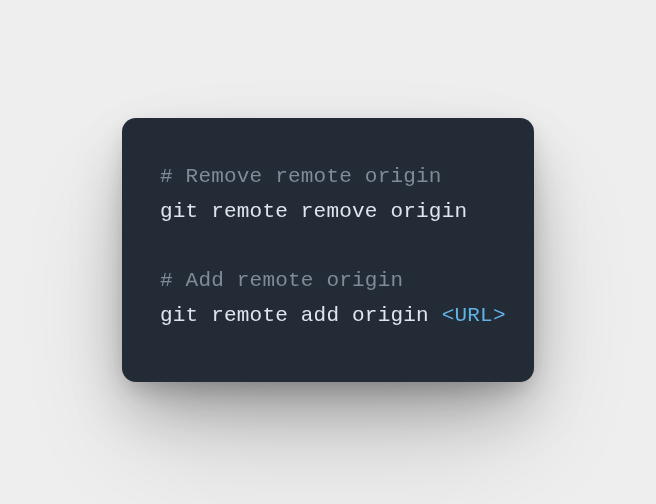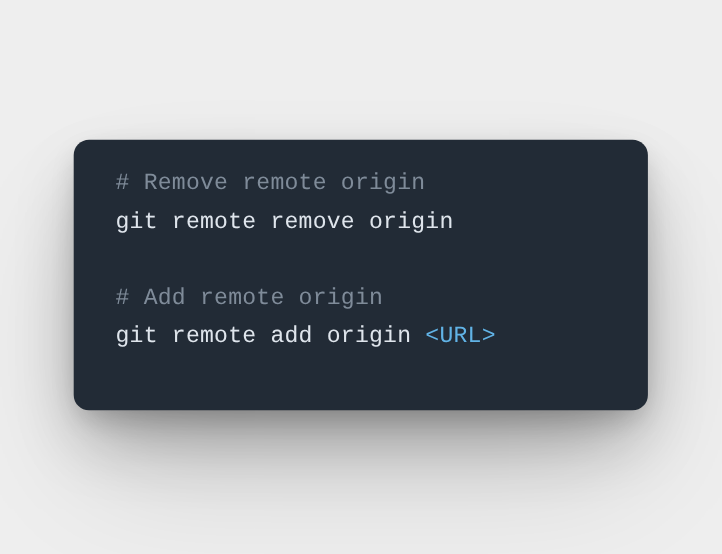--- a/index.html
+++ b/index.html
@@ -5,24 +5,24 @@
   * { margin: 0; padding: 0; box-sizing: border-box; }
   html, body { width: 656px; height: 504px; }
   body {
     background: #eeeeee;
     font-family: ui-monospace, SFMono-Regular, "SF Mono", Menlo, Consolas, "Liberation Mono", monospace;
     display: flex;
     justify-content: center;
     align-items: center;
   }
   .card {
-    width: 522px;
+    width: 412px;
     background: #222b36;
     border-radius: 14px;
-    padding: 24px 38px 48px 38px;
+    padding: 42px 38px 48px 38px;
     box-shadow:
       0 30px 60px -10px rgba(0,0,0,0.28),
       0 60px 120px -20px rgba(0,0,0,0.20),
       0 10px 25px -5px rgba(0,0,0,0.18);
     position: relative;
     top: -2px;
   }
   .code {
     font-size: 21px;
     line-height: 1.65;

